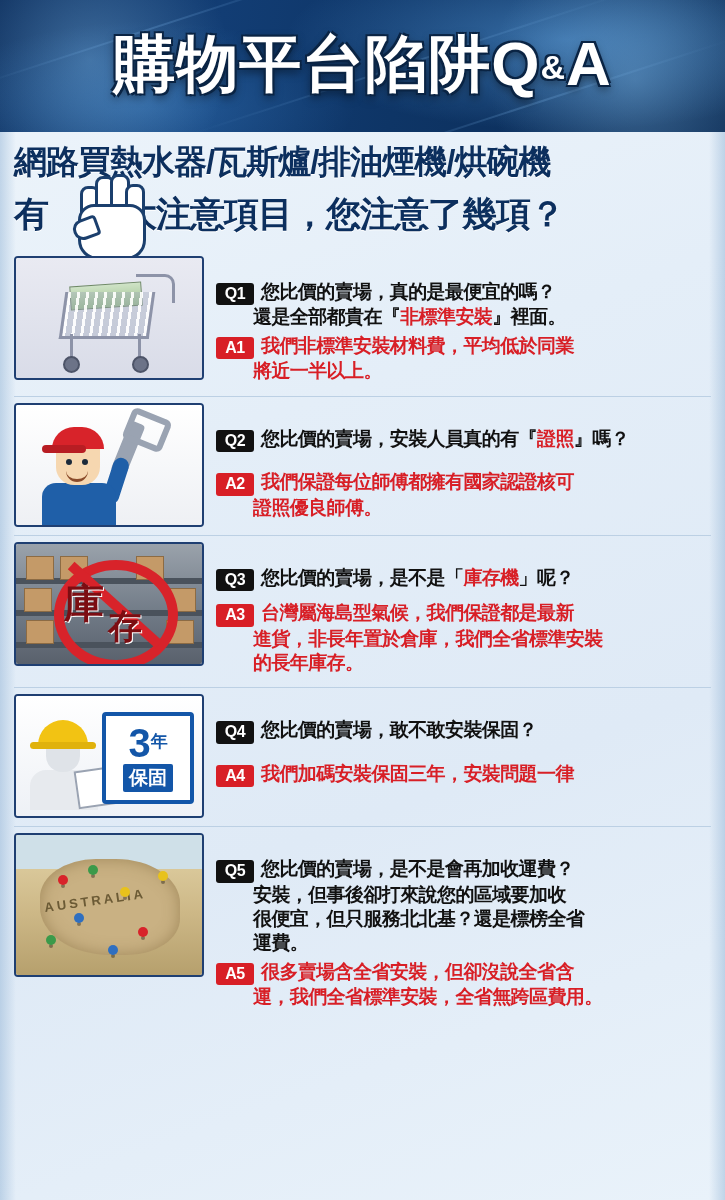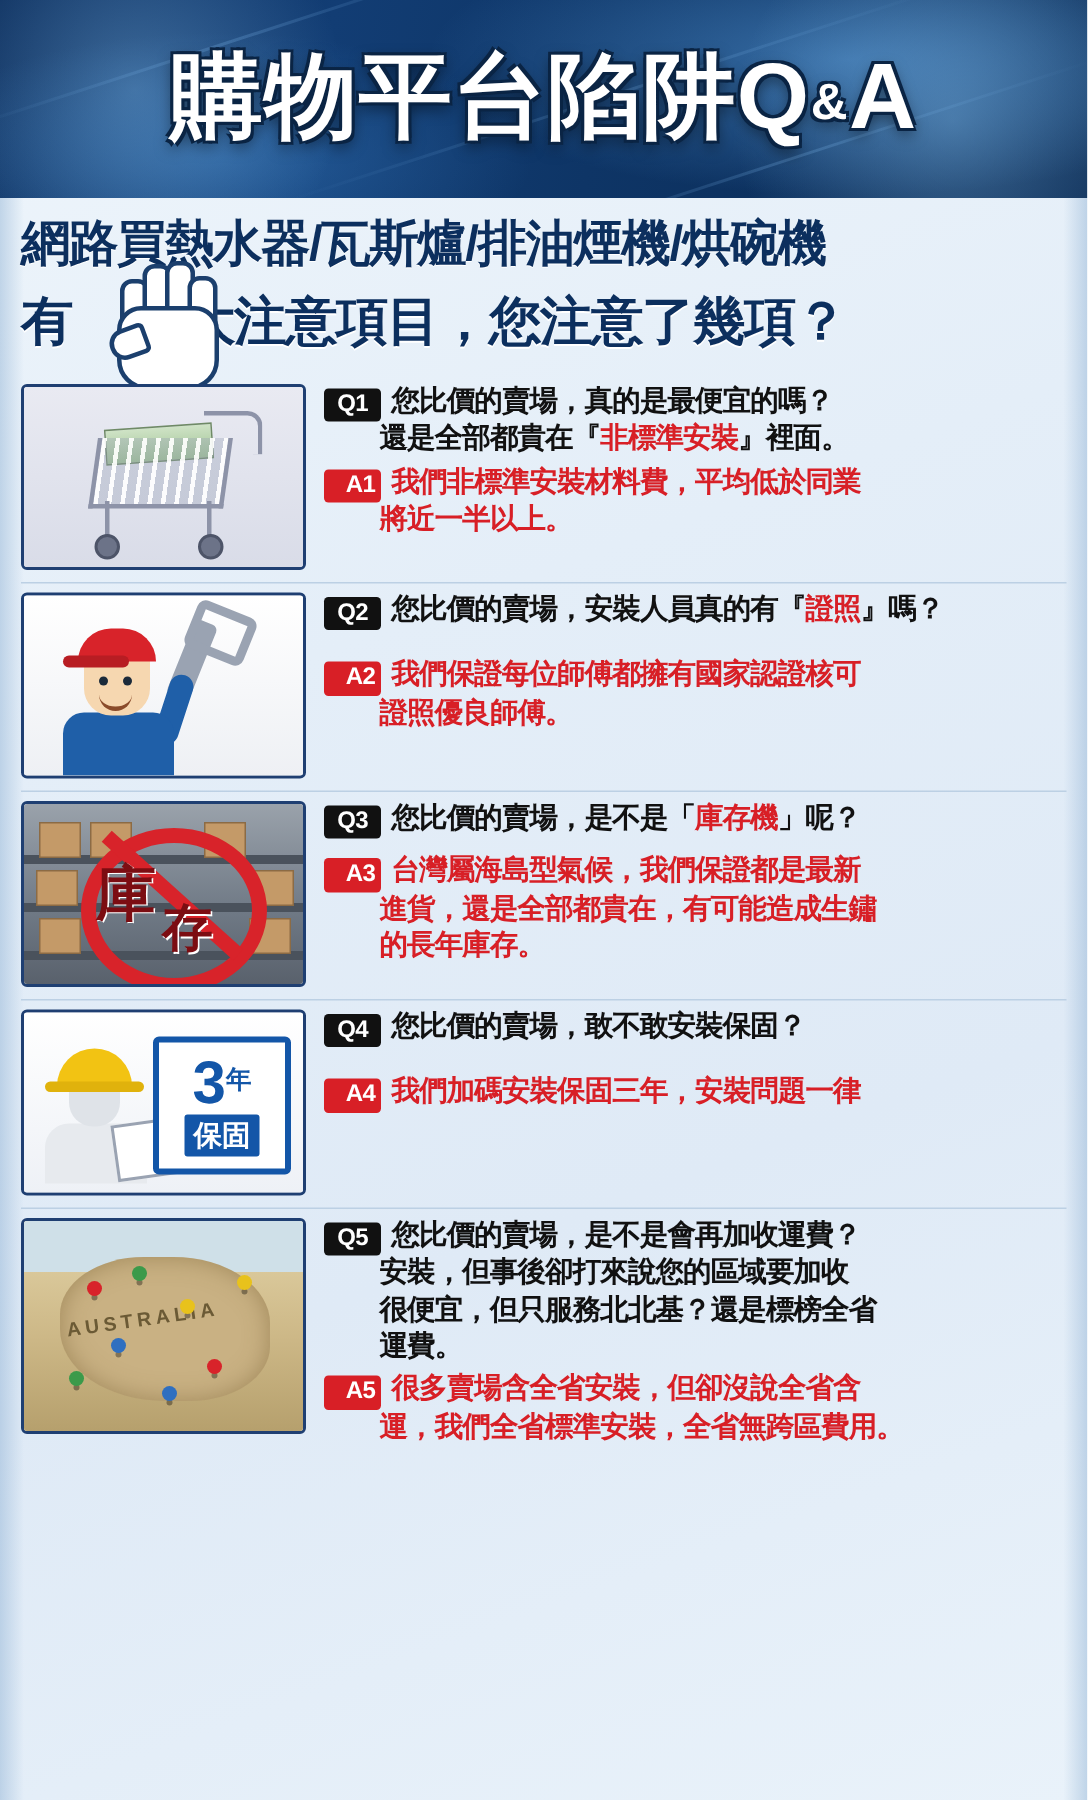--- a/index.html
+++ b/index.html
@@ -138,20 +138,21 @@
     border-radius: 4px;
     background: #ffffff;
     overflow: hidden;
     position: relative;
   }
   .row5 .thumb-box { height: 140px; }
 
   .qa-col {
     flex: 1 1 auto;
     padding-left: 12px;
+    margin-top: 24px;
   }
   .qa-block { margin-bottom: 4px; }
   .qa-line {
     display: flex;
     align-items: flex-start;
     line-height: 1.28;
   }
   .tag {
     flex: 0 0 auto;
     display: inline-block;
@@ -160,21 +161,21 @@
     font-size: 16px;
     font-weight: bold;
     color: #ffffff;
     border-radius: 3px;
     padding: 1px 4px;
     margin-right: 7px;
     margin-top: 3px;
     letter-spacing: -0.5px;
   }
   .tag-q { background: #111111; }
-  .tag-a { background: #d81f26; text-align: right; }
+  .tag-a { background: #d81f26; }
   .qa-text {
     font-size: 19px;
     font-weight: bold;
     letter-spacing: -0.6px;
   }
   .q-text { color: #111111; }
   .a-text { color: #d81f26; }
   .qa-text .hl { color: #d81f26; }
 
   
@@ -416,21 +417,21 @@
             <span class="tag tag-q">Q3</span>
             <span class="qa-text q-text"><span>您比價的賣場，是不是「</span><span class="hl">庫存機</span><span>」呢？</span></span>
           </div>
         </div>
         <div class="qa-block" style="margin-top:10px;">
           <div class="qa-line">
             <span class="tag tag-a">A3</span>
             <span class="qa-text a-text">台灣屬海島型氣候，我們保證都是最新</span>
           </div>
           <div class="qa-line" style="padding-left:37px;">
-            <span class="qa-text a-text">進貨，還是全部都貴在，有可能造成生鏽</span>
+            <span class="qa-text a-text">進貨，非長年置於倉庫，我們全省標準安裝</span>
           </div>
           <div class="qa-line" style="padding-left:37px;">
             <span class="qa-text a-text">的長年庫存。</span>
           </div>
         </div>
       </div>
     </div>
 
     <div class="row row4">
       <div class="thumb-box">

